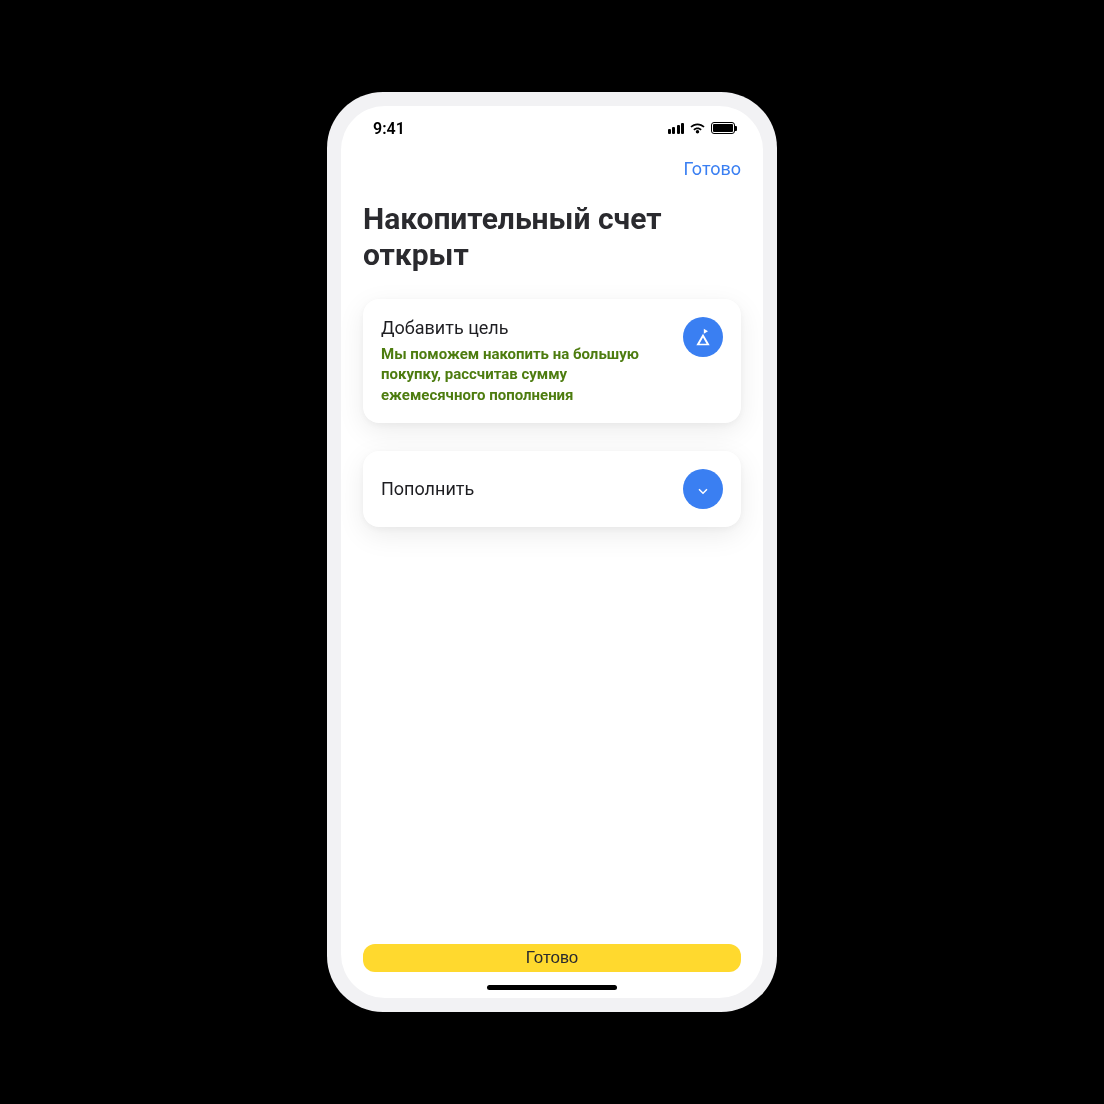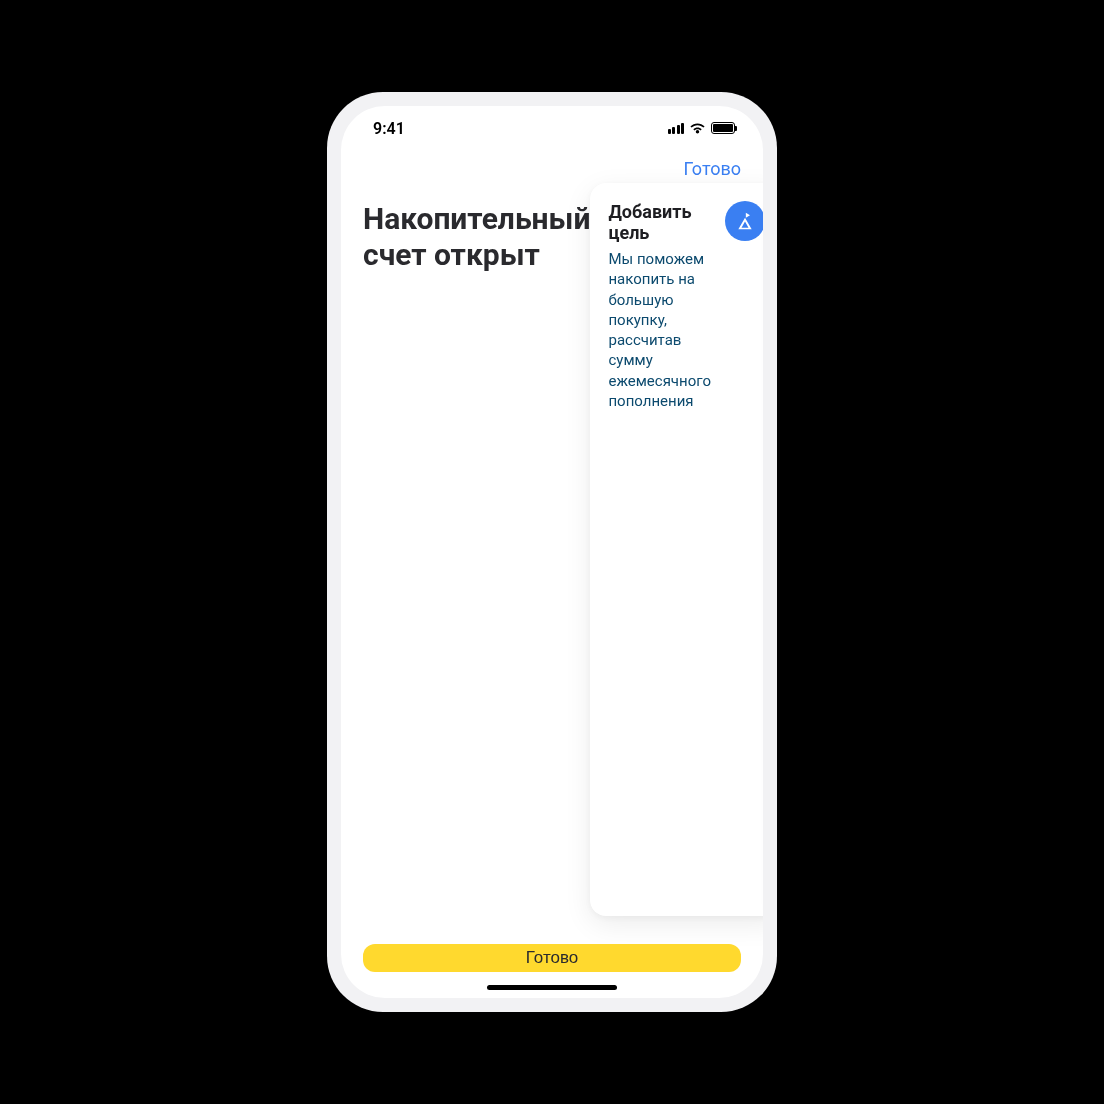--- a/index.html
+++ b/index.html
@@ -54,21 +54,21 @@
   }
   .battery::after{content:"";position:absolute;right:-3px;top:3px;width:2px;height:5px;background:#000;border-radius:0 1px 1px 0;}
   .battery-fill{position:absolute;left:1px;top:1px;bottom:1px;right:1px;background:#000;border-radius:1px;}
   .nav {
     display:flex; justify-content:flex-end; padding: 8px 22px 4px;
   }
   .nav a {
     color:#3a7ff2; font-size:18px; text-decoration:none; cursor:pointer;
   }
   .content {
-    flex:1; display:flex; flex-direction:row; padding: 0 22px;
+    flex:1; display:flex; flex-direction:column; padding: 0 22px;
   }
   .title {
     font-size: 30px;
     font-weight: 700;
     color:#2a2a2e;
     line-height:1.2;
     margin-top: 18px;
     margin-bottom: 26px;
   }
   .card {
@@ -77,22 +77,22 @@
     box-shadow: 0 8px 28px rgba(0,0,0,0.08), 0 2px 6px rgba(0,0,0,0.04);
     padding: 18px 18px;
     display:flex;
     align-items:flex-start;
     gap:14px;
     margin-bottom: 28px;
     cursor:pointer;
   }
   .card.compact { align-items:center; }
   .card-body { flex:1; }
-  .card-title { font-size:18px; font-weight:700; color:#1e1e22; margin-bottom:6px; }
-  .card-desc { font-size:15px; color:#0c4a6e; line-height:1.35; }
+  .card-title { font-size:18px; font-weight:400; color:#1e1e22; margin-bottom:6px; }
+  .card-desc { font-size:15px; color:#4d7c0f; line-height:1.35;font-weight:bold; }
   .icon-circle {
     width:40px;height:40px;border-radius:50%;background:#3a7ff2;display:flex;align-items:center;justify-content:center;flex-shrink:0;
   }
   .icon-circle svg { fill:#fff; }
   .footer { padding: 0 22px 26px; }
   .primary-btn {
     width:100%; background:#ffd92e; border:none; border-radius:12px;
     padding:4px 0; font-size:17px; color:#2a2a2e; cursor:pointer;
   }
   .home-indicator{
@@ -139,20 +139,23 @@
           <div class="card-desc">Мы поможем накопить на большую покупку, рассчитав сумму ежемесячного пополнения</div>
         </div>
         <div class="icon-circle">
           <svg width="20" height="20" viewBox="0 0 24 24">
               <path d="M13 2l5 3-5 3V2zM12 8L4 22h16L12 8zm0 4.5l4.2 7.5H7.8L12 12.5z"></path>
             </svg>
         </div>
       </div>
 
       <div class="card compact">
+        <div class="card-body">
+          <div class="card-title" style="margin-bottom:0">Пополнить</div>
+        </div>
         <div class="icon-circle">
           <svg width="18" height="18" viewBox="0 0 24 24">
               <path d="M12 3v13.2l-4.6-4.6L6 13l6 6 6-6-1.4-1.4L12 16.2V3h0z"></path>
             </svg>
         </div>
       </div>
     </div>
 
     <div class="footer">
       <button class="primary-btn">Готово</button>

